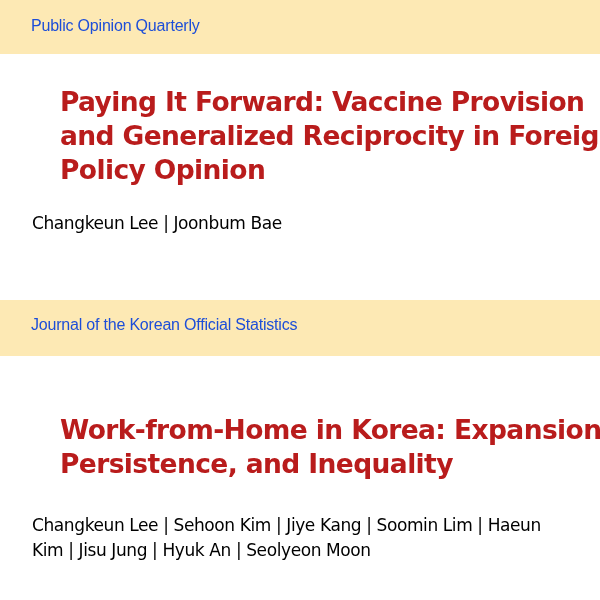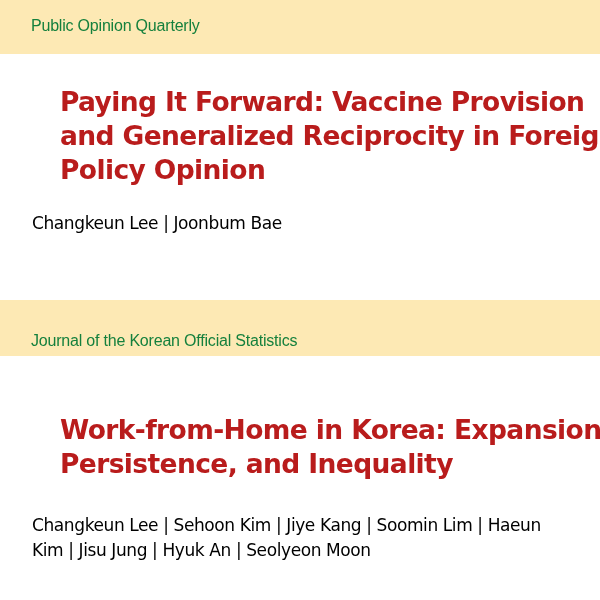--- a/index.html
+++ b/index.html
@@ -1,29 +1,29 @@
 <!DOCTYPE html>
 <html><head>
 <meta charset="utf-8">
 <style>
   html, body { margin:0; padding:0; }
   body { width:600px; height:600px; background:#ffffff; font-family:"DejaVu Sans", sans-serif; color:#111; overflow:hidden; position:relative; }
   .band { position:absolute; left:0; width:600px; background:#fde9b4; }
-  .journal { position:absolute; left:31px; font-family:"Liberation Sans", sans-serif; font-size:16px; color:#15803d; letter-spacing:-0.2px; }
+  .journal { position:absolute; left:31px; font-family:"Liberation Sans", sans-serif; font-size:16px; color:#1d4ed8; letter-spacing:-0.2px; }
   .title { position:absolute; left:32px; width:560px; font-family:"DejaVu Sans", sans-serif; font-weight:bold; font-size:26.5px; line-height:34px; letter-spacing:-0.6px; color:#b91c1c;margin-left:28px; }
   .authors { position:absolute; left:32px; width:540px; font-family:"DejaVu Sans", sans-serif; font-size:17px; line-height:25px; letter-spacing:-0.4px; color:#000000; }
 </style>
 </head>
 <body>
 
 <div>
   <div class="band" style="top:0;height:54px;"></div>
   <div class="journal" style="top:17px;">Public Opinion Quarterly</div>
   <div class="title" style="top:85px;">Paying It Forward: Vaccine Provision and Generalized Reciprocity in Foreign Policy Opinion</div>
   <div class="authors" style="top:211px;">Changkeun Lee | Joonbum Bae</div>
 </div>
 
 <div>
   <div class="band" style="top:300px;height:56px;"></div>
-  <div class="journal" style="top:332px;">Journal of the Korean Official Statistics</div>
+  <div class="journal" style="top:316px;">Journal of the Korean Official Statistics</div>
   <div class="title" style="top:413px;">Work-from-Home in Korea: Expansion, Persistence, and Inequality</div>
   <div class="authors" style="top:513px;">Changkeun Lee | Sehoon Kim | Jiye Kang | Soomin Lim | Haeun Kim | Jisu Jung | Hyuk An | Seolyeon Moon</div>
 </div>
 
 </body></html>

